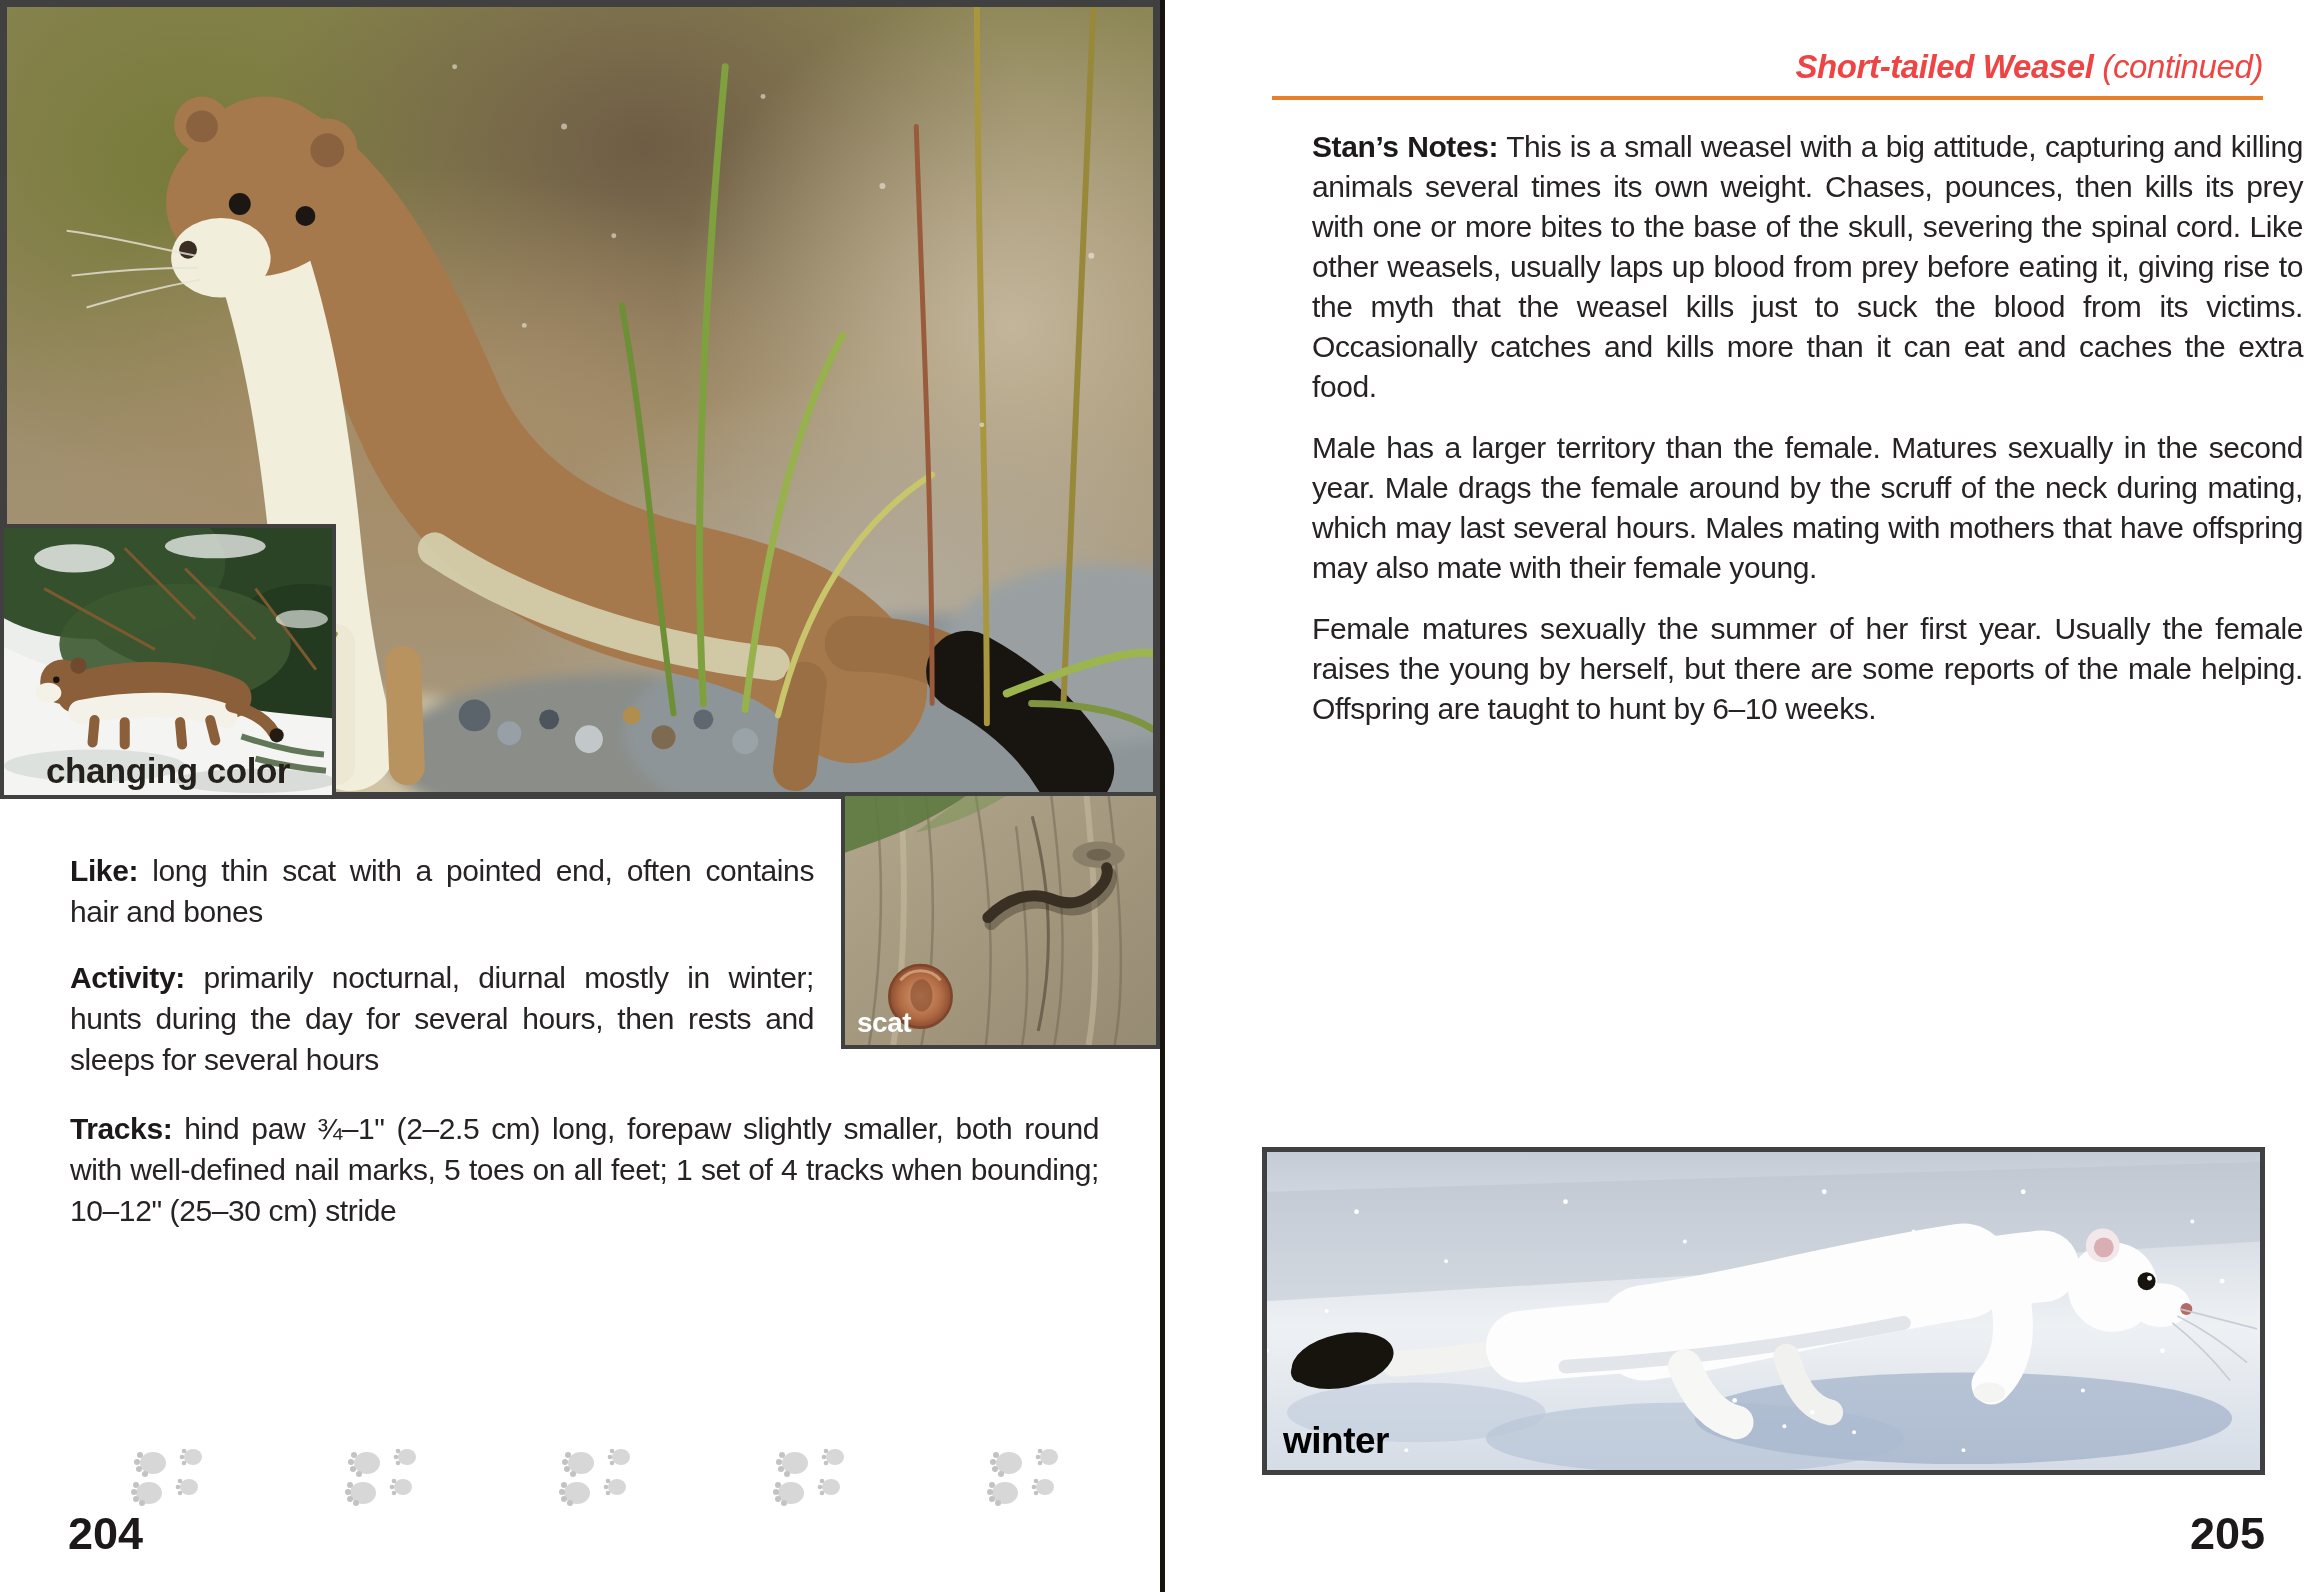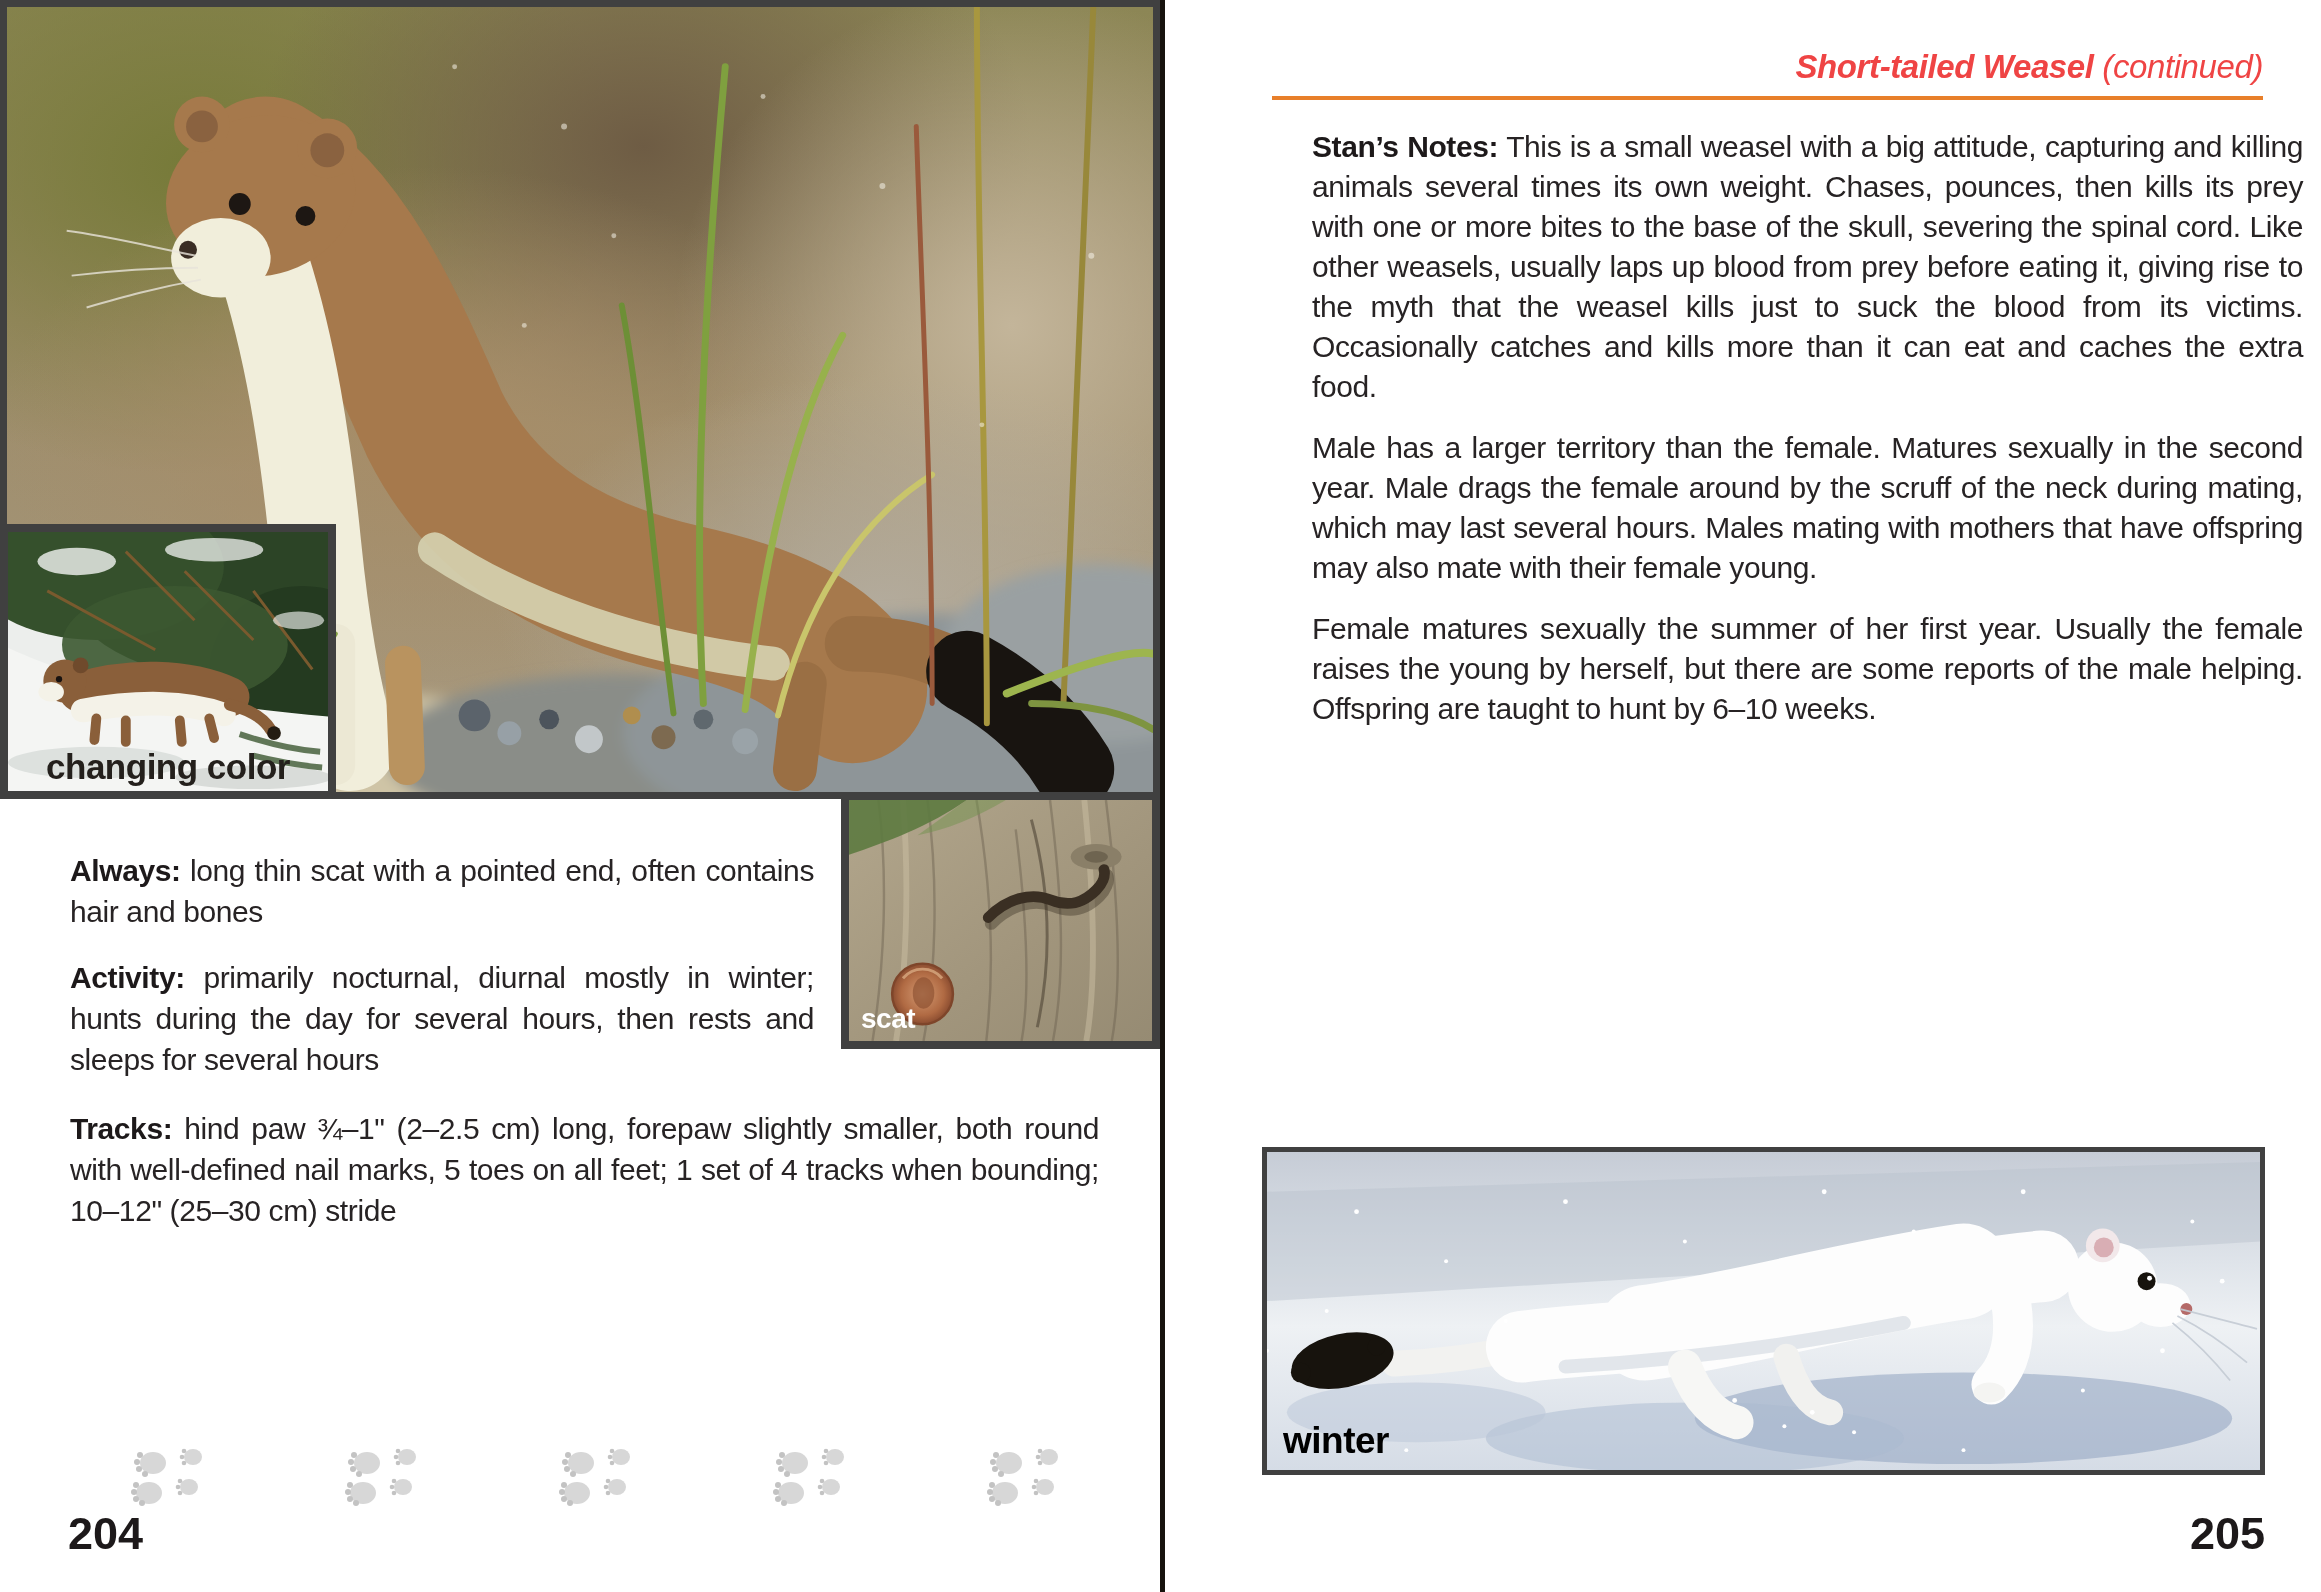--- a/index.html
+++ b/index.html
@@ -1,21 +1,21 @@
 <!DOCTYPE html>
 <html><head>
 <meta charset="utf-8">
 <style>
   html,body{margin:0;padding:0;background:#ffffff;}
   .spread{
     position:relative;width:2321px;height:1592px;background:#ffffff;
     font-family:"Liberation Sans","DejaVu Sans",sans-serif;color:#272324;overflow:hidden;
   }
   
-  .photo{position:absolute;box-sizing:border-box;border:8px solid #404040;overflow:hidden;background:#cfc6b4;}
+  .photo{position:absolute;box-sizing:border-box;border:4px solid #404040;overflow:hidden;background:#cfc6b4;}
   .photo svg{display:block;width:100%;height:100%;}
   #main-photo{left:0;top:0;width:1160px;height:799px;border-width:7px;z-index:1;}
   #inset-photo{left:0;top:524px;width:336px;height:275px;z-index:2;}
   #scat-photo{left:841px;top:792px;width:319px;height:257px;z-index:2;}
   #winter-photo{left:1262px;top:1147px;width:1003px;height:328px;border-width:5px;}
   figure{margin:0;}
   .caption{position:absolute;font-weight:700;letter-spacing:-0.5px;z-index:3;}
   .caption-changing{left:0;right:0;bottom:4px;text-align:center;font-size:35px;color:#24201c;}
   .caption-scat{left:12px;bottom:6px;font-size:28px;color:#ffffff;}
   .caption-winter{left:16px;bottom:8px;font-size:37px;color:#000000;}
@@ -236,21 +236,21 @@
           <circle r="31" fill="url(#copper)"></circle>
           <circle r="31" fill="none" stroke="#7e452a" stroke-width="2.5"></circle>
           <ellipse cx="1" cy="-1" rx="11" ry="16" fill="#8a4e30" opacity="0.65"></ellipse>
           <path d="M-20,-16 A26,26 0 0 1 20,-16" stroke="#e0b48a" stroke-width="3" fill="none" opacity="0.7"></path>
         </g>
       </svg>
       <figcaption class="caption caption-scat">scat</figcaption>
     </figure>
 
     <div class="text-block" id="signs-block">
-      <p><b>Always:</b> <span>long thin scat with a pointed end, often contains hair and bones</span></p>
+      <p><b>Like:</b> <span>long thin scat with a pointed end, often contains hair and bones</span></p>
       <p><b>Activity:</b> <span>primarily nocturnal, diurnal mostly in winter; hunts during the day for several hours, then rests and sleeps for several hours</span></p>
     </div>
 
     <div class="text-block" id="tracks-block">
       <p><b>Tracks:</b> <span>hind paw ¾–1" (2–2.5 cm) long, forepaw slightly smaller, both round with well-defined nail marks, 5 toes on all feet; 1 set of 4 tracks when bounding; 10–12" (25–30 cm) stride</span></p>
     </div>
 
     <div id="trackprints">
       <svg class="trackcluster" viewBox="0 0 84 64">
         <g fill="#d7d7d7">

